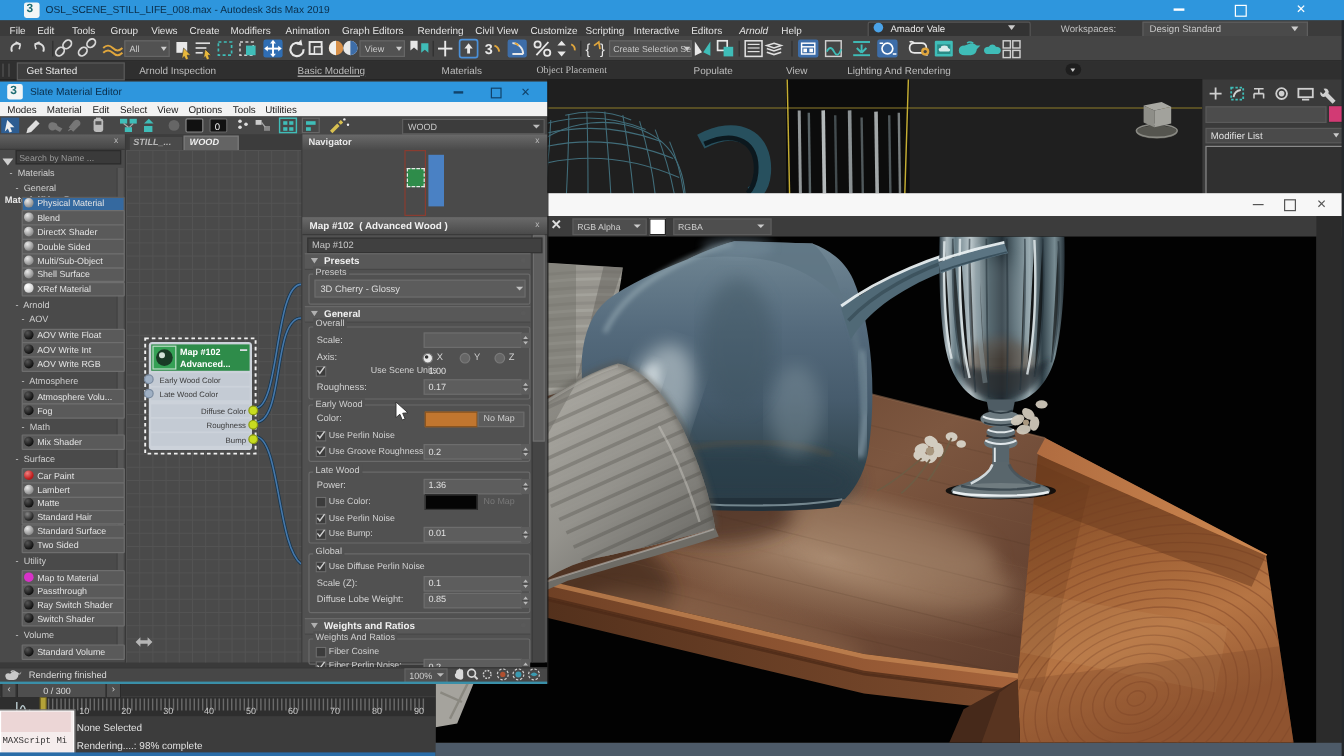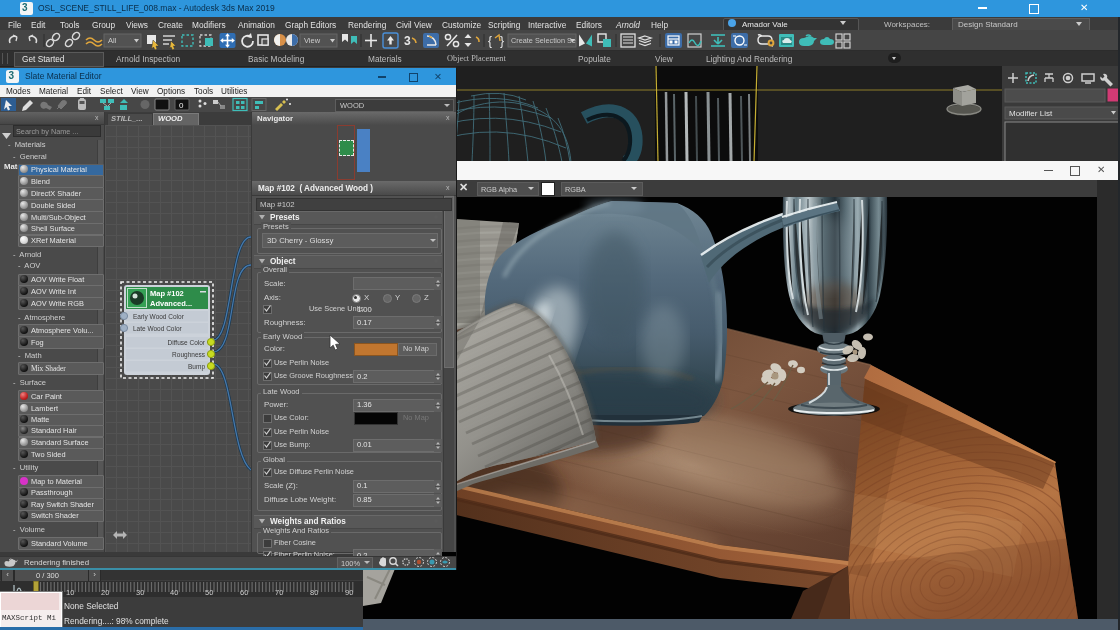--- a/index.html
+++ b/index.html
@@ -180,21 +180,21 @@
         <rect x="844" y="12" width="6" height="6"></rect>
   </g>
 </svg>
 
 <div class="abs" style="left:0;top:51px;width:1120px;height:15px;background:#2f2f2f;border-bottom:1px solid #222;"></div>
 <div class="abs" style="left:2px;top:53px;width:4px;height:11px;border-left:1px solid #555;border-right:1px solid #555;"></div>
 <div class="abs" style="left:14px;top:51.5px;width:88px;height:13px;background:#3d3d3d;border:1px solid #5a5a5a;"></div>
 <div class="abs tx" style="left:22px;top:54px;font-size:8.3px;color:#e8e8e8;">Get Started</div>
 <div class="abs tx" id="ribbontabs" style="left:0;top:54px;font-size:8.3px;color:#bdbdbd;">
   <span style="position:absolute;left:116px;">Arnold Inspection</span>
-  <span style="position:absolute;left:248px;">Basic Modeling</span>
+  <span style="position:absolute;left:248px;text-decoration:underline;">Basic Modeling</span>
   <span style="position:absolute;left:368px;">Materials</span>
   <span style="position:absolute;left:447px;font-family:Liberation Serif, serif;">Object Placement</span>
   <span style="position:absolute;left:578px;">Populate</span>
   <span style="position:absolute;left:655px;">View</span>
   <span style="position:absolute;left:706px;">Lighting And Rendering</span>
 </div>
 <div class="abs" style="left:888px;top:53px;width:13px;height:10px;background:#1e1e1e;border-radius:5px;"></div>
 <div class="abs" style="left:892px;top:56.5px;width:0;height:0;border-left:2.8px solid transparent;border-right:2.8px solid transparent;border-top:3.5px solid #ccc;"></div>
 
 <div class="abs" style="left:456px;top:66px;width:664px;height:96px;background:#1f1f1f;"></div>
@@ -813,21 +813,21 @@
 <div class="abs" style="left:20px;top:230.5px;width:8px;height:8px;border-radius:50%;background:radial-gradient(circle at 35% 30%, #555, #111 70%);"></div>
 <div class="abs" style="left:31px;top:230.5px;font-size:7.4px;color:#e4e4e4;white-space:nowrap;">AOV Write RGB</div>
 <div class="abs" style="left:18px;top:256px;width:84px;height:10.6px;background:#5a5a5a;border:1px solid #6e6e6e;border-radius:1px;"></div>
 <div class="abs" style="left:20px;top:257.5px;width:8px;height:8px;border-radius:50%;background:radial-gradient(circle at 35% 30%, #555, #111 70%);"></div>
 <div class="abs" style="left:31px;top:257.5px;font-size:7.4px;color:#e4e4e4;white-space:nowrap;">Atmosphere Volu...</div>
 <div class="abs" style="left:18px;top:268px;width:84px;height:10.6px;background:#5a5a5a;border:1px solid #6e6e6e;border-radius:1px;"></div>
 <div class="abs" style="left:20px;top:269.5px;width:8px;height:8px;border-radius:50%;background:radial-gradient(circle at 35% 30%, #555, #111 70%);"></div>
 <div class="abs" style="left:31px;top:269.5px;font-size:7.4px;color:#e4e4e4;white-space:nowrap;">Fog</div>
 <div class="abs" style="left:18px;top:294.3px;width:84px;height:10.6px;background:#5a5a5a;border:1px solid #6e6e6e;border-radius:1px;"></div>
 <div class="abs" style="left:20px;top:295.8px;width:8px;height:8px;border-radius:50%;background:radial-gradient(circle at 35% 30%, #555, #111 70%);"></div>
-<div class="abs" style="left:31px;top:295.8px;font-size:7.4px;color:#e4e4e4;white-space:nowrap;font-family:Liberation Serif, serif;">Mix Shader</div>
+<div class="abs" style="left:31px;top:295.8px;font-size:7.4px;color:#e4e4e4;white-space:nowrap;">Mix Shader</div>
 <div class="abs" style="left:18px;top:322px;width:84px;height:10.6px;background:#5a5a5a;border:1px solid #6e6e6e;border-radius:1px;"></div>
 <div class="abs" style="left:20px;top:323.5px;width:8px;height:8px;border-radius:50%;background:radial-gradient(circle at 35% 30%, #f08080, #c02020 60%, #801010);"></div>
 <div class="abs" style="left:31px;top:323.5px;font-size:7.4px;color:#e4e4e4;white-space:nowrap;">Car Paint</div>
 <div class="abs" style="left:18px;top:334.2px;width:84px;height:10.6px;background:#5a5a5a;border:1px solid #6e6e6e;border-radius:1px;"></div>
 <div class="abs" style="left:20px;top:335.7px;width:8px;height:8px;border-radius:50%;background:radial-gradient(circle at 35% 30%, #e8e8e8, #9a9a9a 60%, #6a6a6a);"></div>
 <div class="abs" style="left:31px;top:335.7px;font-size:7.4px;color:#e4e4e4;white-space:nowrap;">Lambert</div>
 <div class="abs" style="left:18px;top:345.7px;width:84px;height:10.6px;background:#5a5a5a;border:1px solid #6e6e6e;border-radius:1px;"></div>
 <div class="abs" style="left:20px;top:347.2px;width:8px;height:8px;border-radius:50%;background:radial-gradient(circle at 35% 30%, #555, #111 70%);"></div>
 <div class="abs" style="left:31px;top:347.2px;font-size:7.4px;color:#e4e4e4;white-space:nowrap;">Matte</div>
 <div class="abs" style="left:18px;top:356.9px;width:84px;height:10.6px;background:#5a5a5a;border:1px solid #6e6e6e;border-radius:1px;"></div>
@@ -940,21 +940,21 @@
   <div class="abs" style="left:434px;top:147px;width:4px;height:4px;background:#5a5a5a;border-radius:50%;"></div>
   <div class="abs" style="left:257px;top:160px;width:183px;height:24px;border:1px solid #6a6a6a;border-radius:2px;"></div>
   <div class="abs" style="left:261px;top:153.5px;background:#515151;padding:0 2px;font-size:7.6px;color:#cfcfcf;white-space:nowrap;">Presets</div>
   <div class="abs" style="left:262px;top:165px;width:174px;height:13px;background:#5c5c5c;border:1px solid #6c6c6c;"></div>
   <div class="abs" style="left:267px;top:167.5px;font-size:7.8px;color:#dedede;white-space:nowrap;">3D Cherry - Glossy</div>
   <div class="abs" style="left:430px;top:170.5px;width:0;height:0;border-left:3px solid transparent;border-right:3px solid transparent;border-top:3.5px solid #c0c0c0;"></div>
   <div class="abs" style="left:254px;top:187px;width:188px;height:12px;background:#585858;border-top:1px solid #686868;border-bottom:1px solid #474747;"></div>
   <svg class="abs" style="left:259px;top:190.5px;" width="6" height="5">
         <path d="M0 0 L6 0 L3 4.5 Z" fill="#b0b0b0"></path>
       </svg>
-  <div class="abs" style="left:270px;top:188.5px;font-size:8.2px;font-weight:bold;color:#f0f0f0;white-space:nowrap;">Object</div>
+  <div class="abs" style="left:270px;top:188.5px;font-size:8.2px;font-weight:bold;color:#f0f0f0;white-space:nowrap;">General</div>
   <div class="abs" style="left:434px;top:191px;width:4px;height:4px;background:#5a5a5a;border-radius:50%;"></div>
   <div class="abs" style="left:257px;top:204px;width:183px;height:59px;border:1px solid #6a6a6a;border-radius:2px;"></div>
   <div class="abs" style="left:261px;top:196.5px;background:#515151;padding:0 2px;font-size:7.6px;color:#cfcfcf;white-space:nowrap;">Overall</div>
   <div class="abs" style="left:264px;top:210.5px;font-size:7.8px;color:#d2d2d2;white-space:nowrap;">Scale:</div>
   <div class="abs" style="left:353px;top:209px;width:80px;height:11px;background:#5d5d5d;border:1px solid #6d6d6d;"></div>
   <div class="abs" style="left:357px;top:197px;font-size:7.6px;color:#e2e2e2;margin-top:40px;">1.00</div>
   <svg class="abs" style="left:434px;top:209px;" width="8" height="13" viewBox="0 0 8 13">
         <rect width="8" height="13" fill="#5d5d5d"></rect>
         <path d="M4 3 l2 2.5 -4 0 z M4 10 l2 -2.5 -4 0 z" fill="#b8b8b8"></path>
         <line x1="1" y1="6.5" x2="7" y2="6.5" stroke="#4a4a4a"></line>

